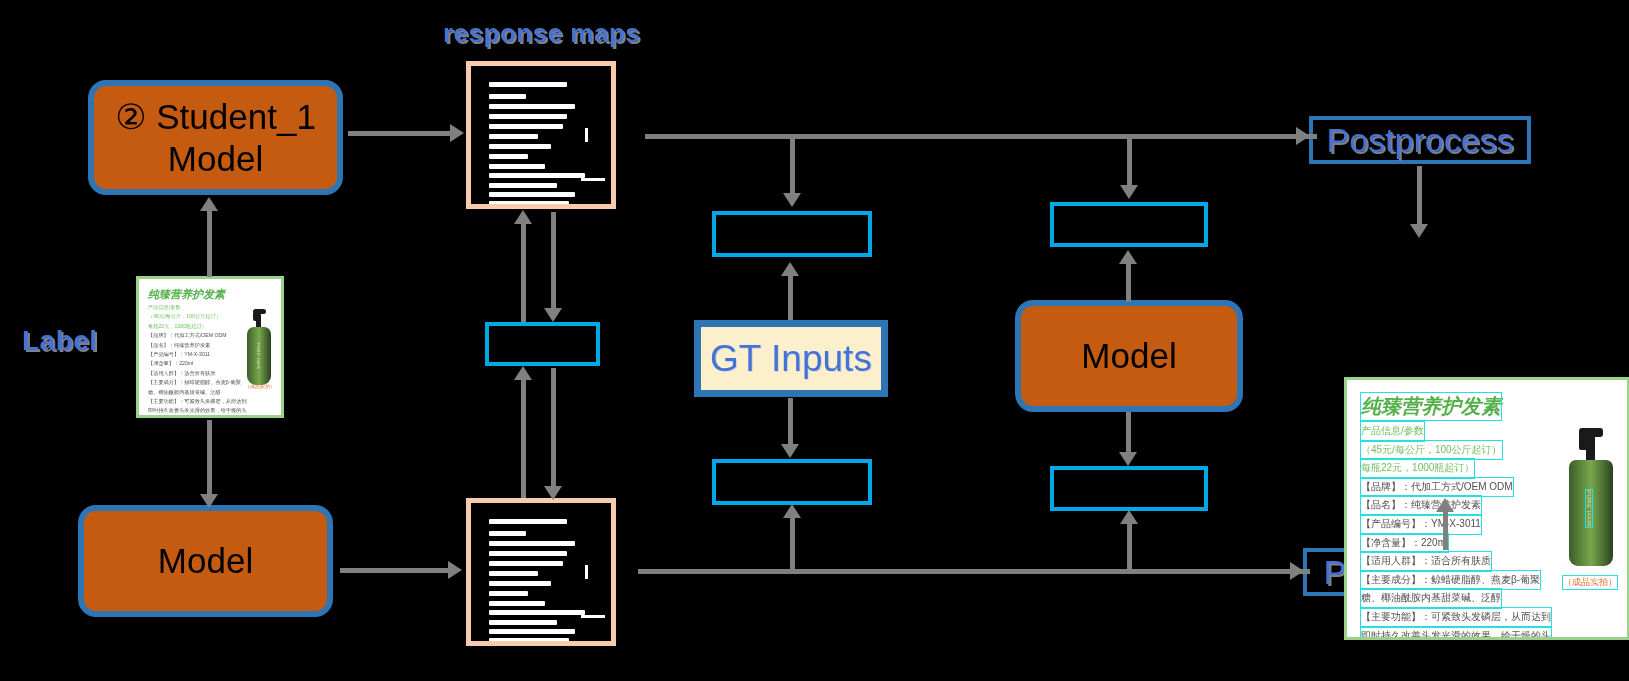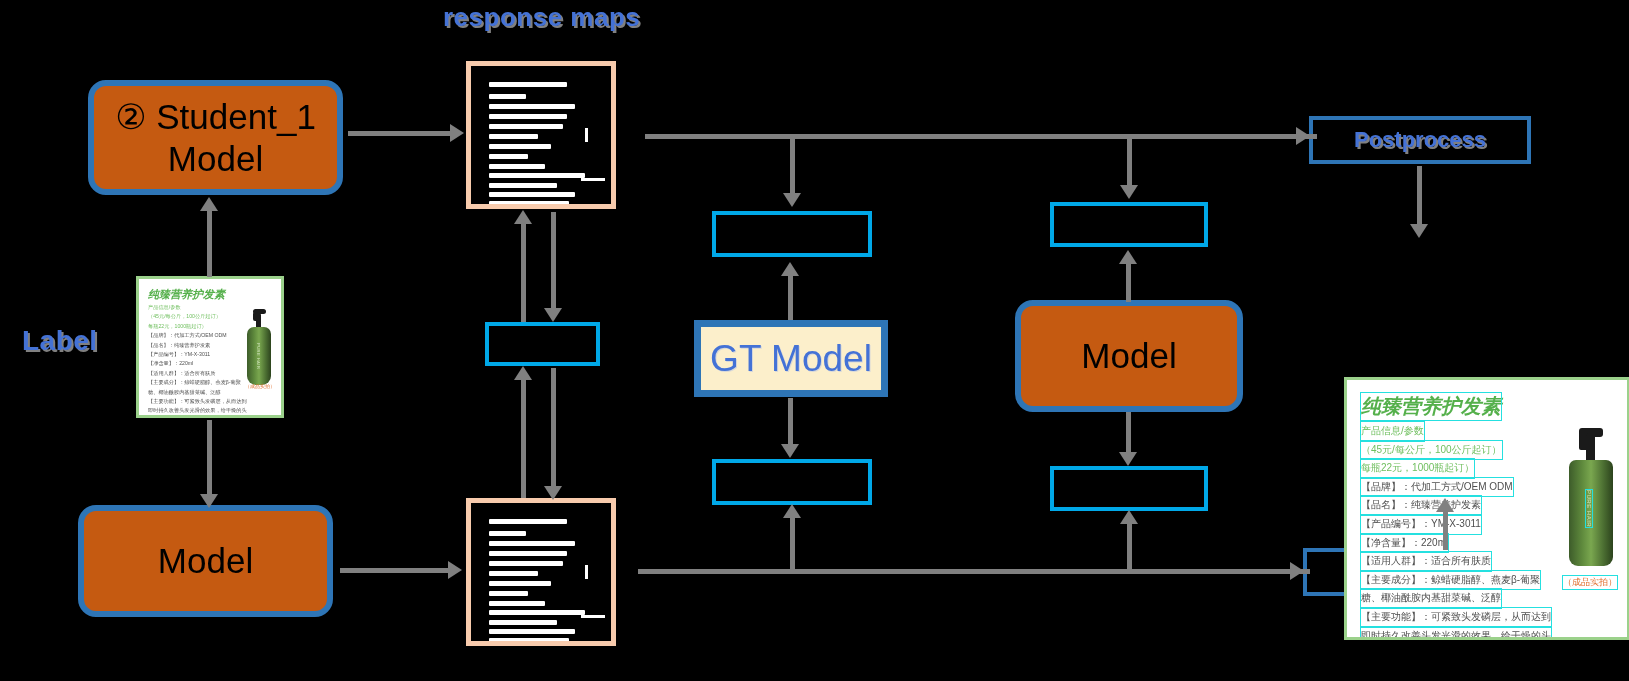--- a/index.html
+++ b/index.html
@@ -22,21 +22,21 @@
   
   .lossbox{border:4px solid #00A8E8;background:transparent;}
 
   
   .gtbox{background:#FCEFCB;border:7px solid #2E75B6;
          display:flex;align-items:center;justify-content:center;}
   .gtbox span{color:#4472d6;font-size:37px;text-shadow:1px 1px 0 #d8d8d8;}
 
   
   .ppbox{border:4px solid #2E75B6;display:flex;align-items:center;justify-content:center;}
-  .ppbox span{color:#4472d6;font-size:22px;font-weight:bold;text-shadow:2px 2px 0 #808080;}
+  .ppbox span{color:#4472d6;font-size:34px;font-weight:normal;text-shadow:2px 2px 0 #808080;}
 
   
   .rmap{border:5px solid #F8CBAD;background:#000;overflow:hidden;}
   .rmap .band{position:absolute;background:#fff;height:5px;border-radius:1px;}
   .rmap .tick{position:absolute;background:#fff;}
 
   
   .ln{position:absolute;background:#808080;}
   .arrowhead{position:absolute;width:0;height:0;}
   .ah-right{border-top:9px solid transparent;border-bottom:9px solid transparent;border-left:14px solid #808080;}
@@ -73,21 +73,21 @@
   .bot .pump{position:absolute;background:#1a1a1a;border-radius:3px;}
   .bot .nozzle{position:absolute;background:#1a1a1a;border-radius:2px;}
   .bot .lbl{position:absolute;color:#cfe3bd;letter-spacing:.5px;writing-mode:vertical-rl;}
   .caption{position:absolute;color:#E06C2B;white-space:nowrap;}
 </style>
 </head>
 <body>
 
 <div class="stage">
 
-  <div class="abs hdr" style="left:443px;top:2px;font-size:26px;">response maps</div>
+  <div class="abs hdr" style="left:443px;top:18px;font-size:26px;">response maps</div>
 
   <div class="abs hdr" style="left:22px;top:325px;font-size:28px;">Label</div>
 
   <div class="abs prodcard card-sm" style="left:136px;top:276px;">
     <div class="ptitle">纯臻营养护发素</div>
     <div class="txt">
       <div class="pgreen">产品信息/参数</div>
       <div class="pgreen">（45元/每公斤，100公斤起订）</div>
       <div class="pgreen">每瓶22元，1000瓶起订）</div>
       <div class="pline">【品牌】：代加工方式/OEM ODM</div>
@@ -166,21 +166,21 @@
     <div class="band" style="left:18px;top:135px;width:80px;"></div>
     <div class="tick" style="left:114px;top:62px;width:3px;height:14px;"></div>
     <div class="tick" style="left:110px;top:112px;width:24px;height:3px;"></div>
   </div>
 
   <div class="abs lossbox" style="left:485px;top:322px;width:115px;height:44px;"></div>
 
   <div class="abs lossbox" style="left:712px;top:211px;width:160px;height:46px;"></div>
 
   <div class="abs gtbox" style="left:694px;top:320px;width:194px;height:77px;">
-    <span>GT Model</span>
+    <span>GT Inputs</span>
   </div>
 
   <div class="abs lossbox" style="left:712px;top:459px;width:160px;height:46px;"></div>
 
   <div class="abs lossbox" style="left:1050px;top:202px;width:158px;height:45px;"></div>
 
   <div class="abs lossbox" style="left:1050px;top:466px;width:158px;height:45px;"></div>
 
   <div class="abs ppbox" style="left:1309px;top:116px;width:222px;height:48px;">
     <span>Postprocess</span>

